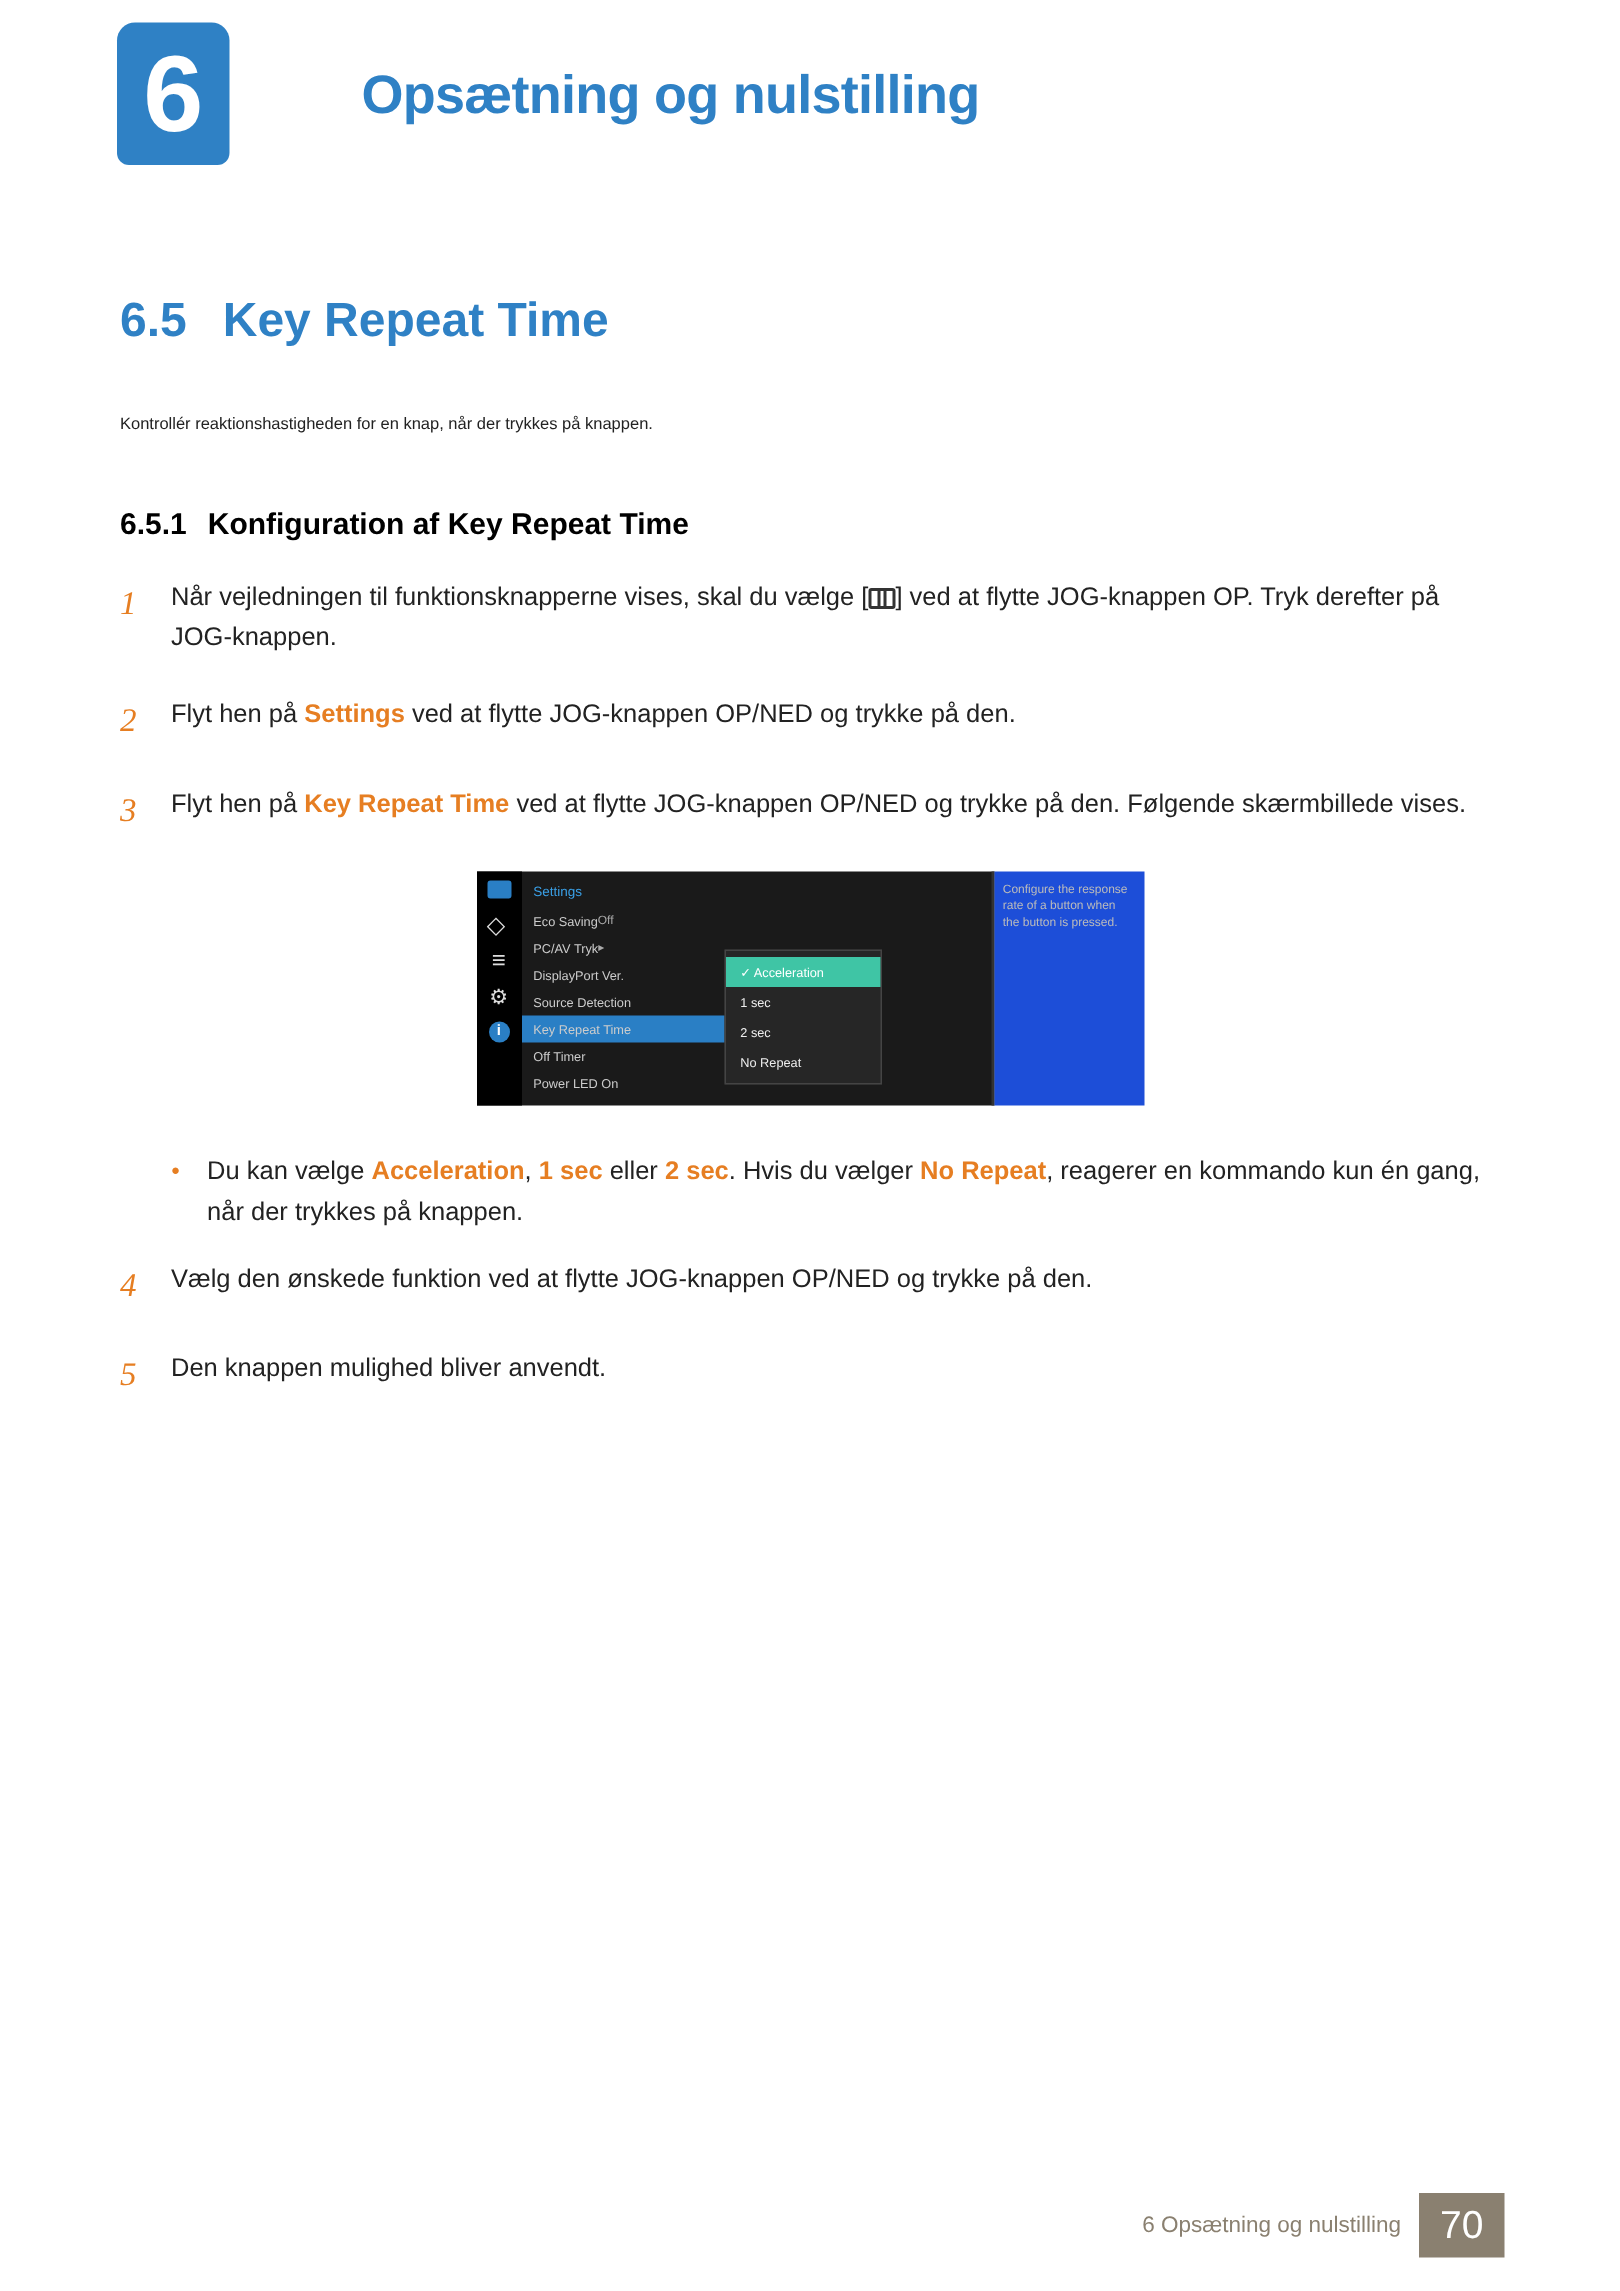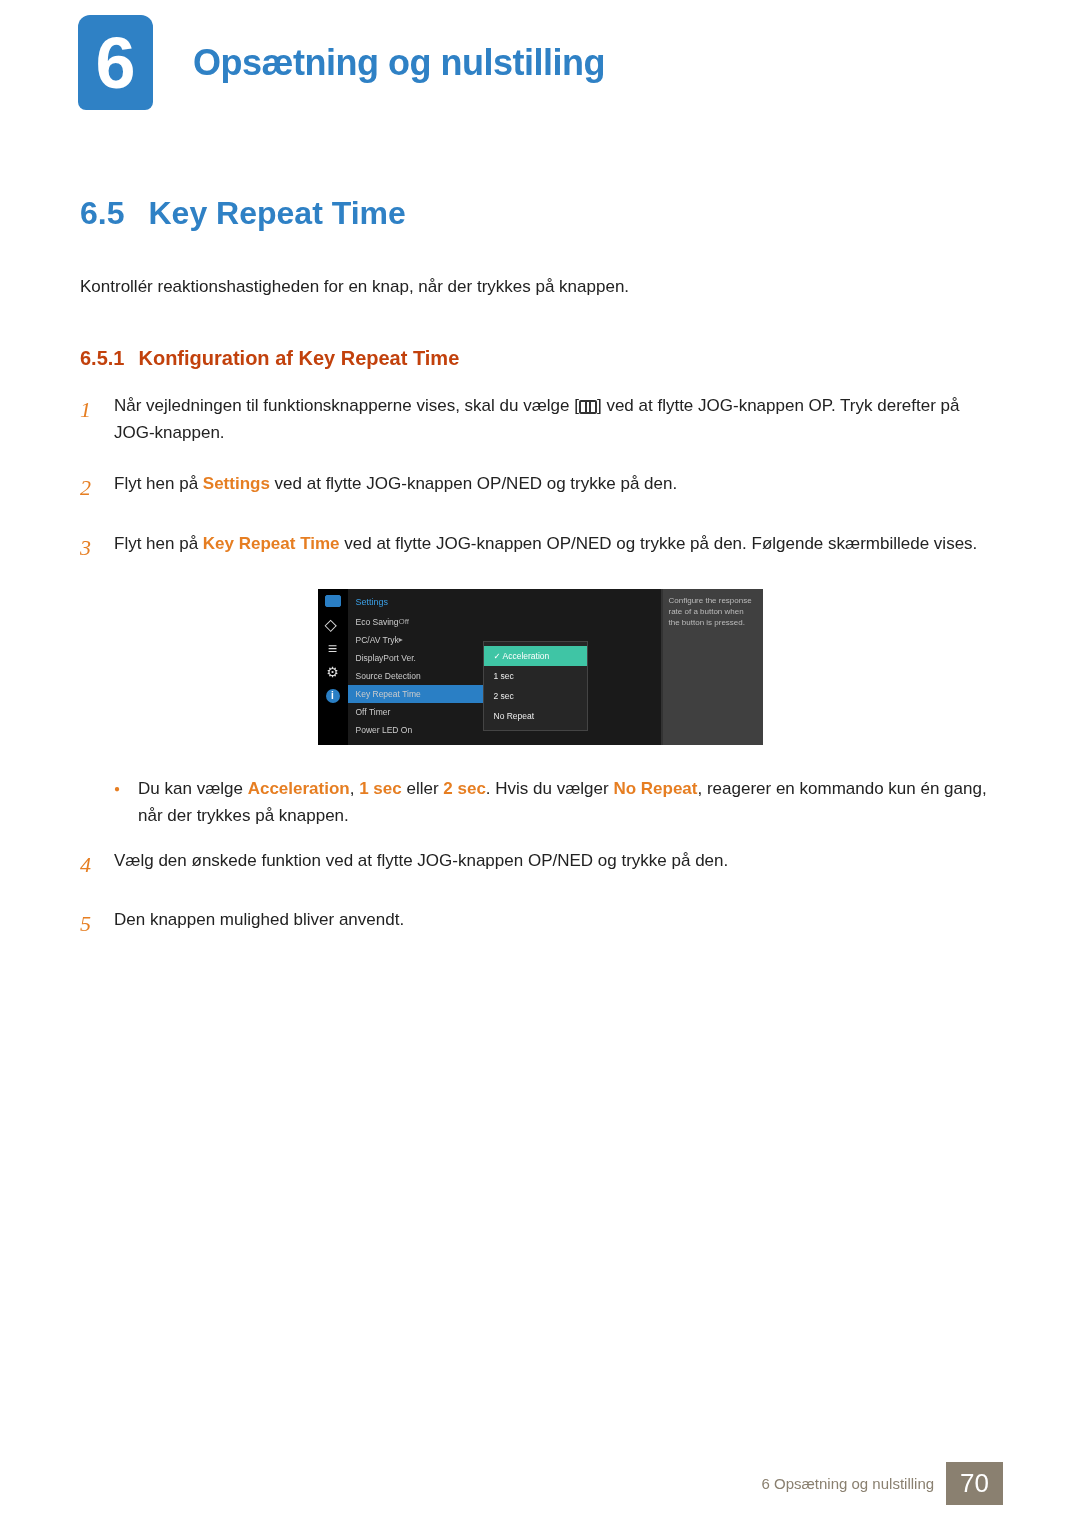--- a/index.html
+++ b/index.html
@@ -30,32 +30,33 @@
       align-items: center;
       justify-content: center;
       margin-right: 40px;
       font-family: Arial, sans-serif;
     }
     .chapter-title {
       color: #2f81c5;
       font-size: 36px;
       font-weight: bold;
       letter-spacing: -0.5px;
+      margin-left: 48px;
     }
     .content { padding: 0 80px; margin-top: 40px; }
     .section-heading {
       color: #2f81c5;
       font-size: 32px;
       font-weight: bold;
       margin-bottom: 45px;
     }
     .section-number { margin-right: 24px; }
-    .intro-text { font-size: 17px; color: #222; margin-bottom: 50px; }
+    .intro-text { font-size: 11px; color: #222; margin-bottom: 50px; }
     .subsection-heading {
-      color: #c2410c;
+      color: #000000;
       font-size: 20px;
       font-weight: bold;
       margin-bottom: 22px;
     }
     .subsection-number { margin-right: 14px; }
     .step-list { list-style: none; }
     .step-item { display: flex; margin-bottom: 24px; font-size: 17px; line-height: 1.6; }
     .step-num {
       color: #e67e22;
       font-size: 22px;
@@ -133,21 +134,21 @@
     .osd-popup-item { padding: 5px 10px; font-size: 8.5px; color: #eee; }
     .osd-popup-item.active { background: #3fc5a5; color: #fff; }
     .osd-popup-item.active::before { content: '✓ '; }
     .osd-wrapper { display: flex; }
     .osd-right-desc {
       width: 100px;
       font-size: 8px;
       color: #bbb;
       padding: 6px 6px;
       line-height: 1.4;
-      background: #404040;
+      background: #1d4ed8;
     }
     .bullet-list { list-style: none; margin: 4px 0 18px 0; }
     .bullet-item { display: flex; margin-left: 34px; font-size: 17px; line-height: 1.6; }
     .bullet-dot { color: #e67e22; font-size: 10px; margin-right: 18px; margin-top: 6px; }
     .bullet-text { flex: 1; color: #222; }
     .footer {
       position: absolute;
       bottom: 22px;
       right: 77px;
       display: flex;

